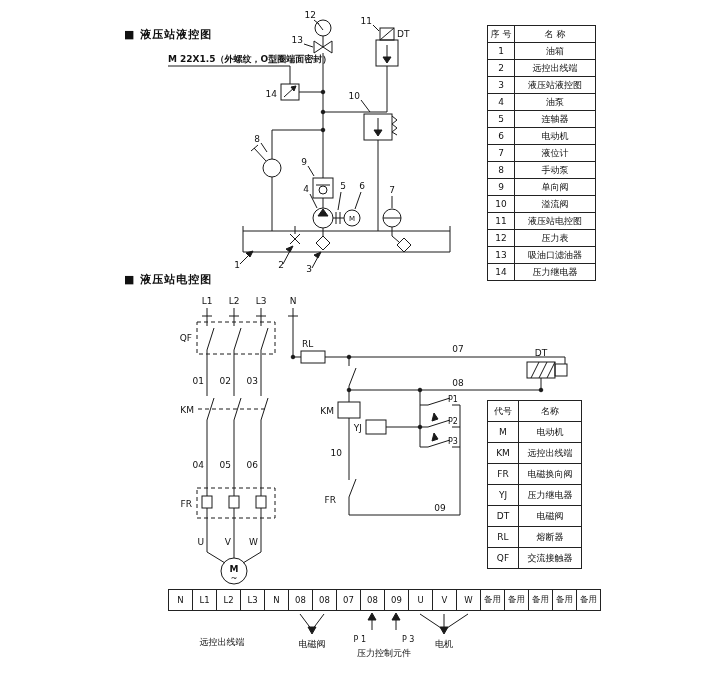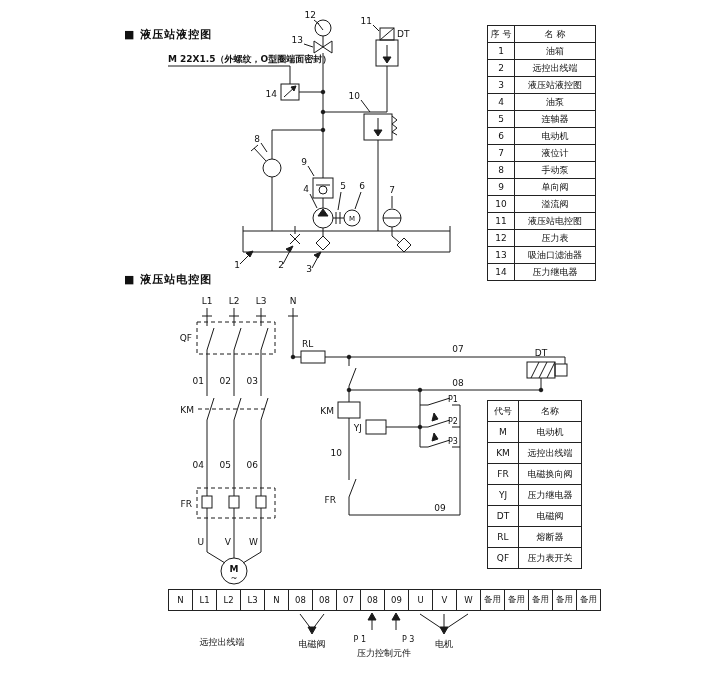--- a/index.html
+++ b/index.html
@@ -421,21 +421,21 @@
     <tr>
           <td>DT</td>
           <td>电磁阀</td>
         </tr>
     <tr>
           <td>RL</td>
           <td>熔断器</td>
         </tr>
     <tr>
           <td>QF</td>
-          <td>压力表开关</td>
+          <td>交流接触器</td>
         </tr>
   </tbody>
     </table>
 
   
   <div class="strip">
     <div class="cell">N</div>
     <div class="cell">L1</div>
     <div class="cell">L2</div>
     <div class="cell">L3</div>

